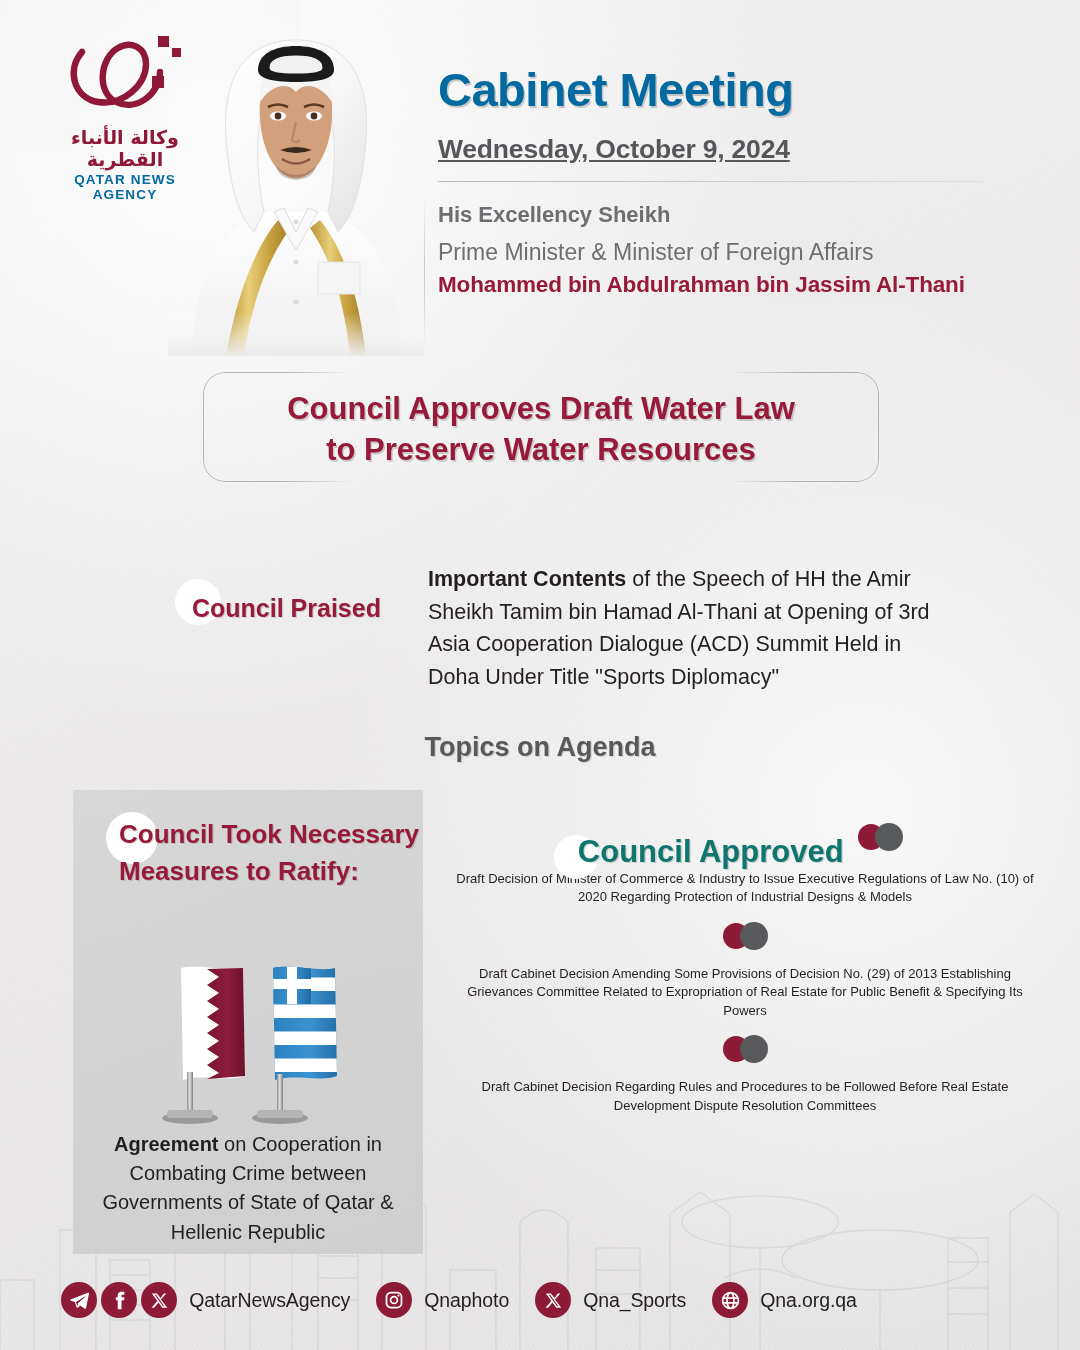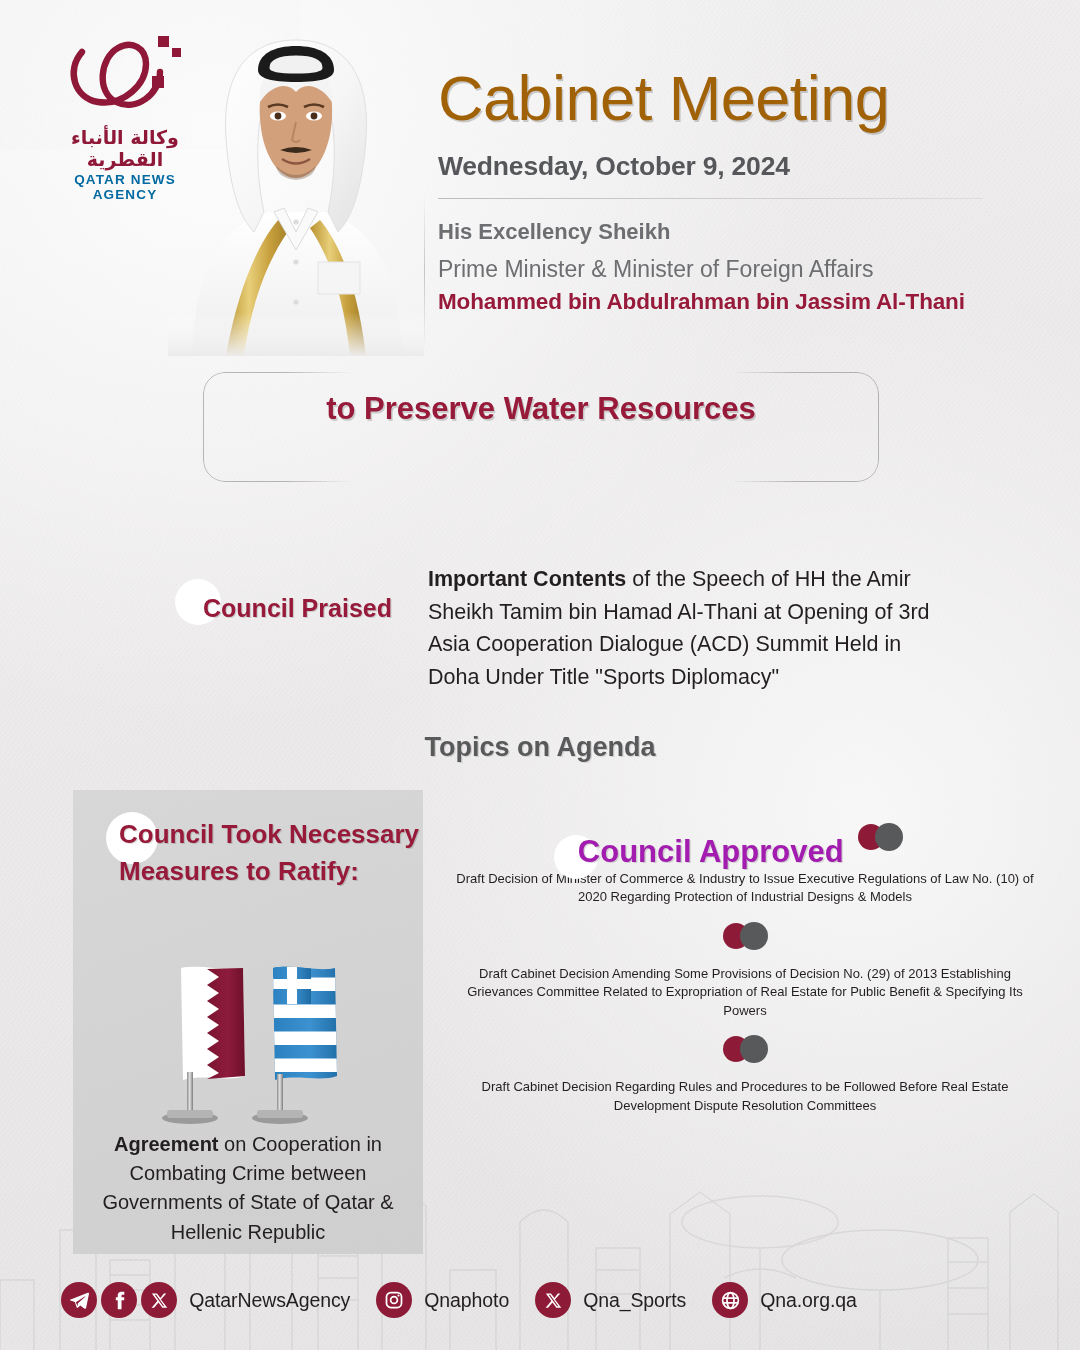--- a/index.html
+++ b/index.html
@@ -34,23 +34,23 @@
   #logo .mark { width:130px; height:92px; margin:0 auto; display:block; }
   #logo .ar { font-size:19px; color:#8f1838; font-weight:bold; margin-top:2px; letter-spacing:.5px;
               direction:rtl; font-family:"DejaVu Sans", sans-serif; }
   #logo .en { font-size:13.5px; color:#0369a1; font-weight:bold; letter-spacing:1.15px; margin-top:2px; }
 
   
   #portrait { position:absolute; left:168px; top:26px; width:256px; height:330px; }
 
   
   #header { position:absolute; left:438px; top:62px; width:600px; }
-  #title { font-size:63px; font-weight:normal; color:#a16207; letter-spacing:-.5px;
+  #title { font-size:47px; font-weight:bold; color:#0369a1; letter-spacing:-.5px;
            text-shadow:1.5px 1.5px 0 rgba(0,0,0,.18); }
-  #date { font-size:26.5px; font-weight:bold; color:#56575a; margin-top:17px; letter-spacing:-.2px; }
+  #date { font-size:26.5px; font-weight:bold; color:#56575a; margin-top:17px; letter-spacing:-.2px;text-decoration:underline; }
   #hdr-rule { height:1px; background:linear-gradient(90deg, rgba(140,140,140,.55), rgba(140,140,140,.15));
               margin-top:16px; width:545px; }
   #he { font-size:22px; font-weight:bold; color:#6d6e71; margin-top:20px; }
   #name { font-size:22.5px; font-weight:bold; color:#971a3a; margin-top:6px; letter-spacing:-.15px; }
   #role { font-size:23px; color:#6d6e71; margin-top:11px; }
 
   
   #hdr-vrule { position:absolute; left:424px; top:196px; width:1px; height:152px;
                background:linear-gradient(180deg, rgba(150,150,150,0), rgba(150,150,150,.5), rgba(150,150,150,0)); }
 
@@ -64,21 +64,21 @@
     -webkit-mask-composite:source-over;
     mask-image:linear-gradient(90deg, #000 0 12%, transparent 22%, transparent 78%, #000 88% 100%);
   }
   #headline {
     position:absolute; left:203px; top:388px; width:676px; text-align:center;
     font-size:31px; font-weight:bold; color:#971a3a; line-height:1.33;
     text-shadow:1.5px 1.5px 0 rgba(0,0,0,.16);
   }
 
   
-  #praised { position:absolute; left:168px; top:594px; width:235px;text-align:center; }
+  #praised { position:absolute; left:168px; top:594px; width:235px; }
   #praised .bubble { position:absolute; left:7px; top:-15px; width:46px; height:46px;
                      background:#fff; border-radius:50%; }
   #praised .lbl { position:relative; font-size:25px; font-weight:bold; color:#971a3a;
                   text-shadow:1.2px 1.2px 0 rgba(0,0,0,.14); padding-left:24px; }
   #praised-body { position:absolute; left:428px; top:563px; width:520px;
                   font-size:21.5px; color:#231f20; line-height:1.52; }
   #praised-body b { font-weight:bold; }
 
   
   #topics { position:absolute; left:0; top:732px; width:1080px; text-align:center;
@@ -95,21 +95,21 @@
   #flags { position:absolute; left:50px; top:170px; width:270px; height:170px; }
   #card-body { position:absolute; left:14px; right:14px; top:340px; text-align:center;
                font-size:20px; color:#231f20; line-height:1.46; }
   #card-body b { font-weight:bold; }
 
   
   #approved { position:absolute; left:450px; top:808px; width:590px; text-align:center; }
   #approved .head-wrap { position:relative; display:inline-block; }
   #approved .bubble { position:absolute; left:-24px; top:1px; width:44px; height:44px;
                       background:#fff; border-radius:50%; }
-  #approved .head { position:relative; font-size:31px; font-weight:bold; color:#a21caf;
+  #approved .head { position:relative; font-size:31px; font-weight:bold; color:#0f766e;
                     text-shadow:1.4px 1.4px 0 rgba(0,0,0,.15); }
   .sep { width:64px; height:30px; margin:14px auto 10px; }
   .appr-item { font-size:13px; color:#231f20; line-height:1.42; }
 
   
   #footer { position:absolute; left:0; top:1282px; width:944px;
             display:flex; align-items:center; justify-content:center; gap:0; }
   .sgroup { display:flex; align-items:center; }
   .sicon { width:36px; height:36px; border-radius:50%; background:#8d1b37;
            display:flex; align-items:center; justify-content:center; margin-right:4px; }
@@ -239,20 +239,21 @@
   <div id="title">Cabinet Meeting</div>
   <div id="date">Wednesday, October 9, 2024</div>
   <div id="hdr-rule"></div>
   <div id="he">His Excellency Sheikh</div>
   <div id="role">Prime Minister &amp; Minister of Foreign Affairs</div>
   <div id="name">Mohammed bin Abdulrahman bin Jassim Al-Thani</div>
 </div>
 
 <div id="headline-box"></div>
 <div id="headline">
+  <div>Council Approves Draft Water Law</div>
   <div>to Preserve Water Resources</div>
 </div>
 
 <div id="praised">
   <div class="bubble"></div>
   <div class="lbl">Council Praised</div>
 </div>
 <div id="praised-body">
   <b>Important Contents</b><span> of the Speech of HH the Amir Sheikh Tamim bin Hamad Al-Thani at Opening of 3rd Asia Cooperation Dialogue (ACD) Summit Held in Doha Under Title "Sports Diplomacy"</span>
 </div>

